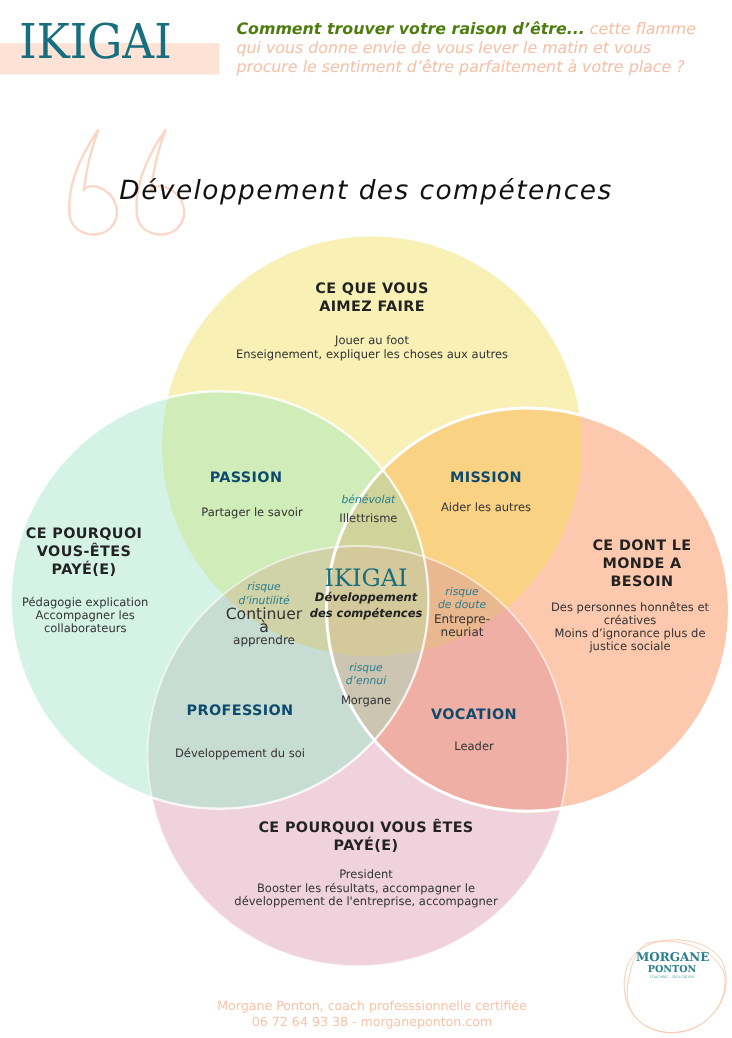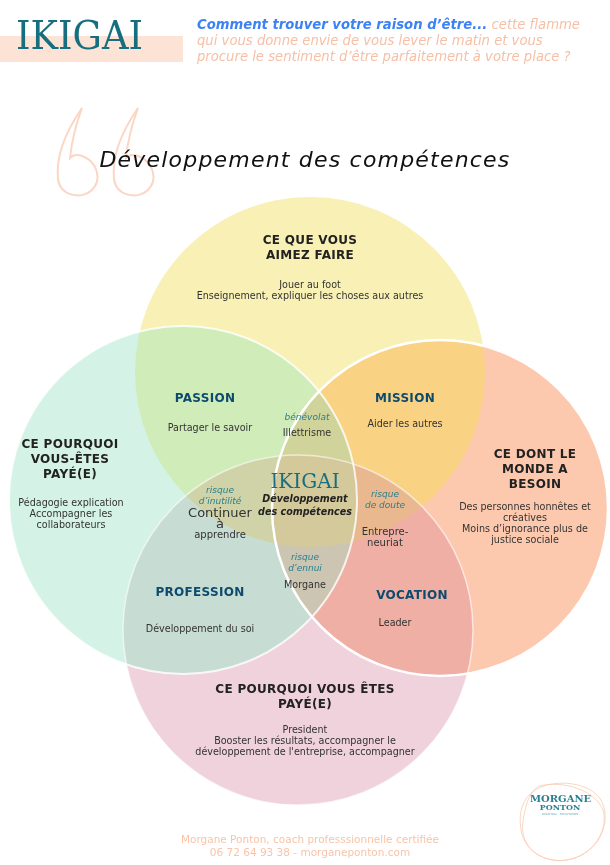--- a/index.html
+++ b/index.html
@@ -2,21 +2,21 @@
 <html><head>
   <meta charset="utf-8">
   <style>
     * { box-sizing: border-box; margin: 0; padding: 0; }
     html, body { width: 610px; height: 865px; background: #ffffff; overflow: hidden; }
     body { position: relative; font-family: "DejaVu Sans", sans-serif; color: #222; }
 
     .logo-band { position: absolute; left: 0; top: 36px; width: 183px; height: 26px; background: #fde3d6; }
     .logo { position: absolute; left: 16px; top: 11px; font-family: "DejaVu Serif", serif; font-size: 40px; color: #176e7e; letter-spacing: 0px; line-height: 48px; transform: scaleX(0.92); transform-origin: left; }
     .intro { position: absolute; left: 197px; top: 17px; width: 400px; font-size: 13.2px; line-height: 16px; color: #f7bfa5; font-style: italic; }
-    .intro b { font-weight: bold; color: #3b82f6; }
+    .intro b { font-weight: bold; color: #4d7c0f; }
 
     .quote { position: absolute; left: 52px; top: 104px; }
     .title { position: absolute; left: 0; width: 610px; top: 147px; text-align: center; font-size: 22px; font-style: italic; color: #111; letter-spacing: 1.2px; }
 
     svg.venn { position: absolute; left: 0; top: 0; }
 
     .lbl { position: absolute; text-align: center; }
     .cap { font-weight: bold; font-size: 12px; line-height: 15px; color: #222; letter-spacing: 0.3px; }
     .ital { font-size: 9.6px; line-height: 11px; color: #333; }
     .teal { font-weight: bold; font-size: 12px; color: #0c4a6e; letter-spacing: 0.3px; }
@@ -143,37 +143,37 @@
 
 <div class="lbl teal" style="left:150px;top:391px;width:110px;">PASSION</div>
 <div class="lbl ital" style="left:150px;top:422px;width:120px;">Partager le savoir</div>
 
 <div class="lbl teal" style="left:350px;top:391px;width:110px;">MISSION</div>
 <div class="lbl ital" style="left:350px;top:418px;width:110px;">Aider les autres</div>
 
 <div class="lbl teal" style="left:140px;top:585px;width:120px;">PROFESSION</div>
 <div class="lbl ital" style="left:125px;top:623px;width:150px;">Développement du soi</div>
 
-<div class="lbl teal" style="left:357px;top:588px;width:110px;">VOCATION</div>
+<div class="lbl teal" style="left:340px;top:588px;width:110px;">VOCATION</div>
 <div class="lbl ital" style="left:340px;top:617px;width:110px;">Leader</div>
 
 <div class="lbl" style="left:272px;top:412px;width:70px;">
   <div class="risk">bénévolat</div>
   <div class="ital" style="margin-top:4px;">Illettrisme</div>
 </div>
 <div class="lbl" style="left:185px;top:485px;width:70px;">
   <div class="risk">risque</div>
   <div class="risk">d’inutilité</div>
   <div class="ital" style="font-size:13px;text-align:center;">Continuer à</div>
   <div class="ital" style="font-size:10px;">apprendre</div>
 </div>
 <div class="lbl" style="left:355px;top:489px;width:60px;">
   <div class="risk">risque</div>
   <div class="risk">de doute</div>
-  <div class="ital" style="font-size:10px;margin-top:15px;">Entrepre-</div>
+  <div class="ital" style="font-size:10px;">Entrepre-</div>
   <div class="ital" style="font-size:10px;">neuriat</div>
 </div>
 <div class="lbl" style="left:275px;top:552px;width:60px;">
   <div class="risk">risque</div>
   <div class="risk">d’ennui</div>
   <div class="ital" style="margin-top:5px;">Morgane</div>
 </div>
 
 <div class="lbl" style="left:250px;top:470px;width:110px;">
   <div class="center-logo">IKIGAI</div>

